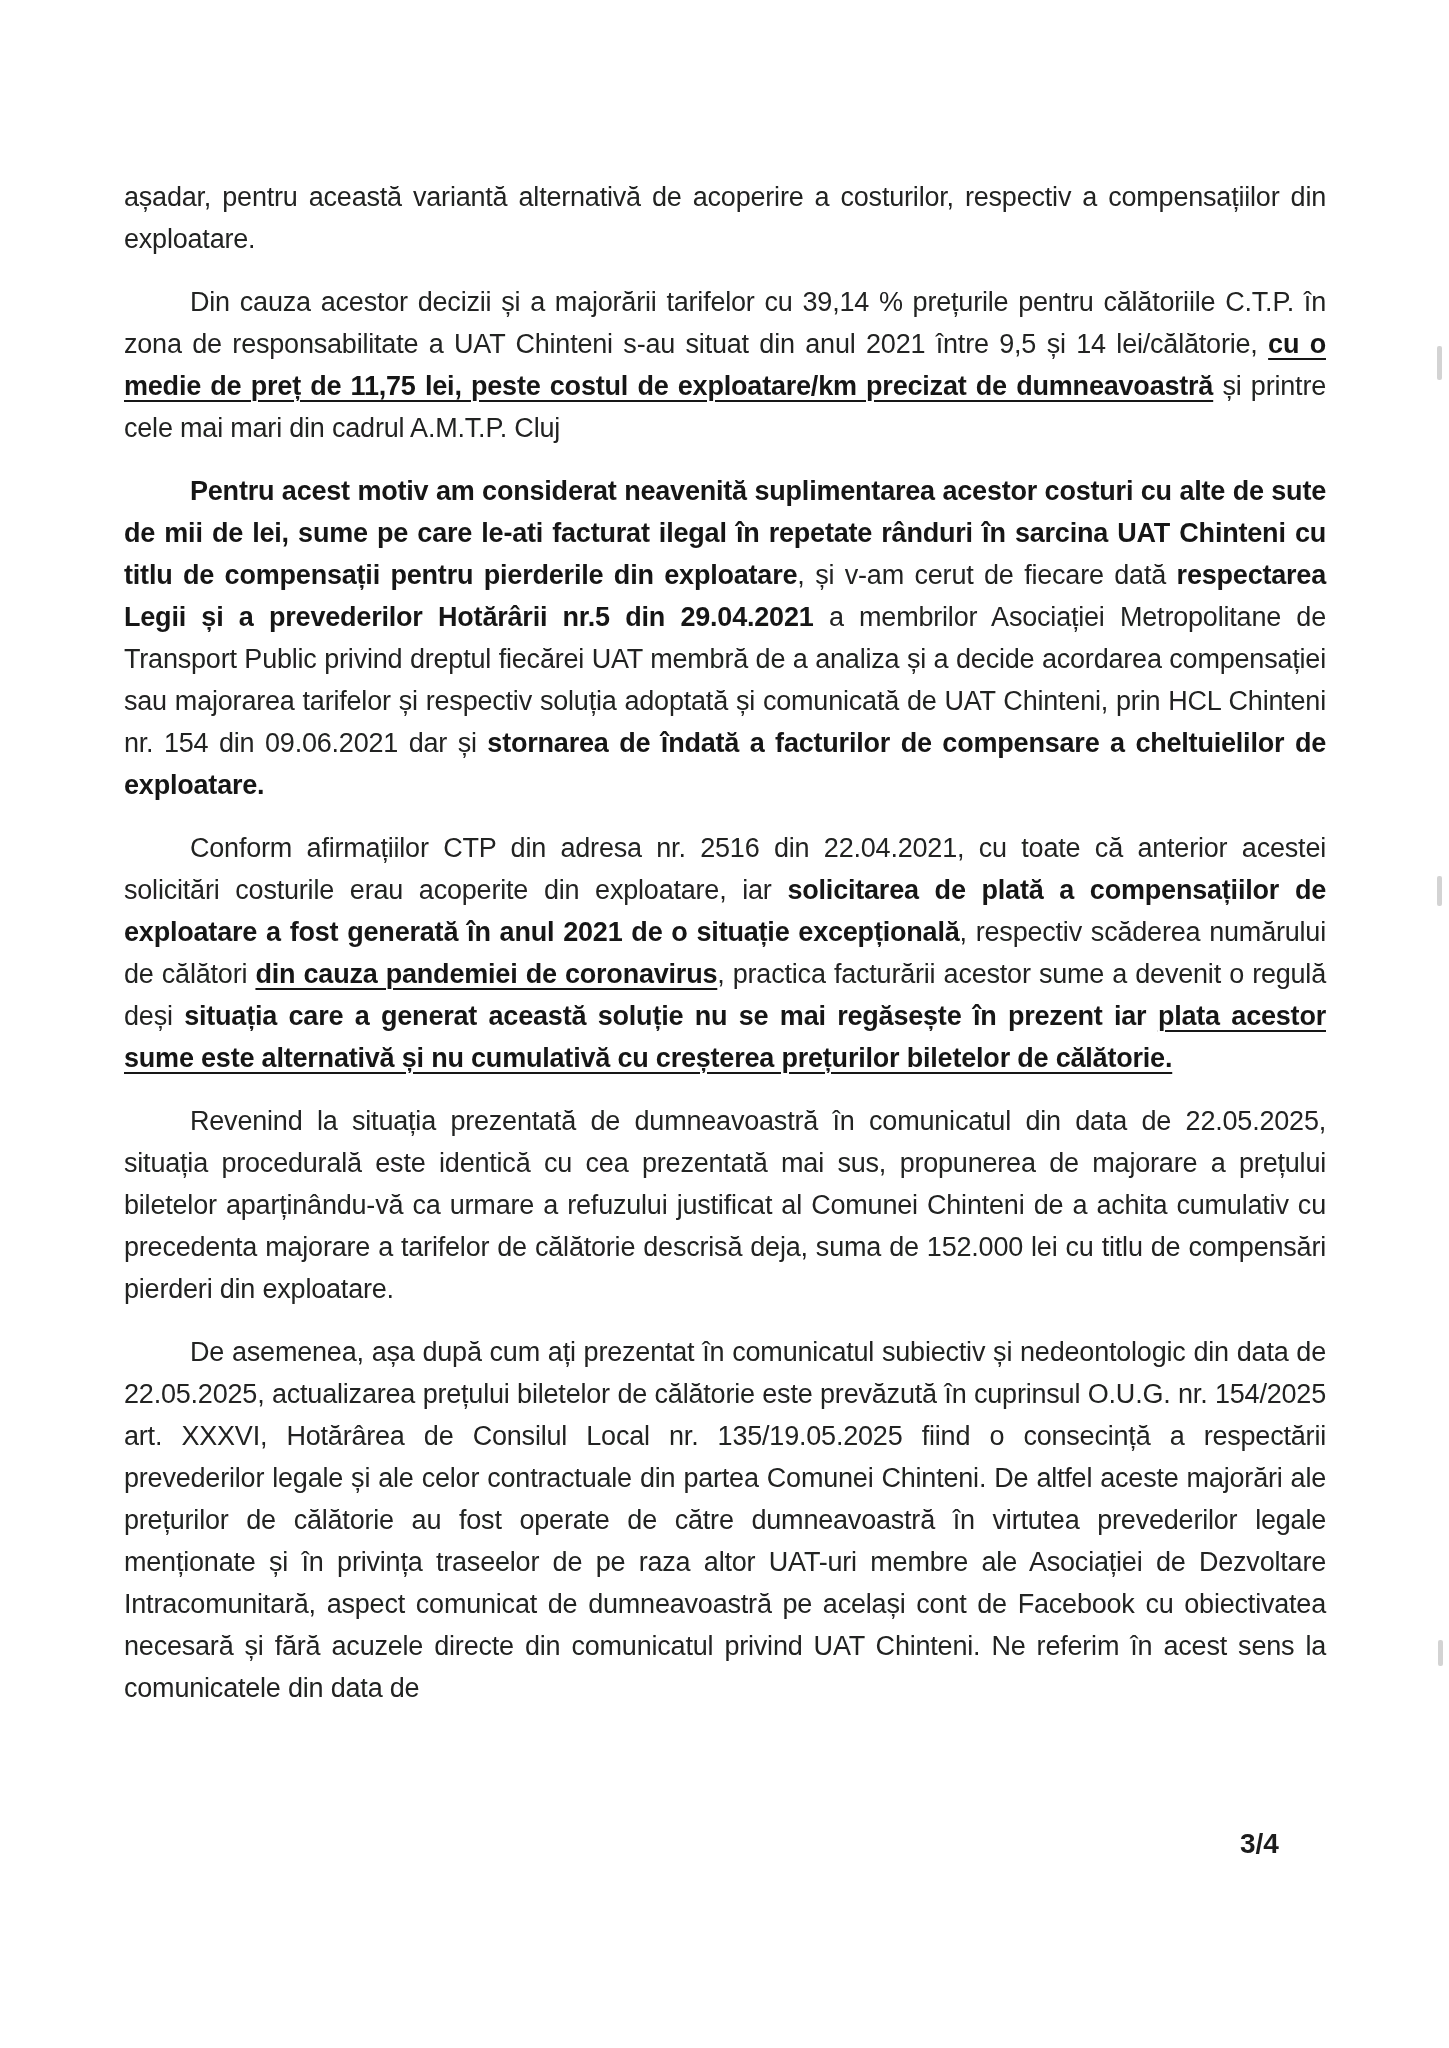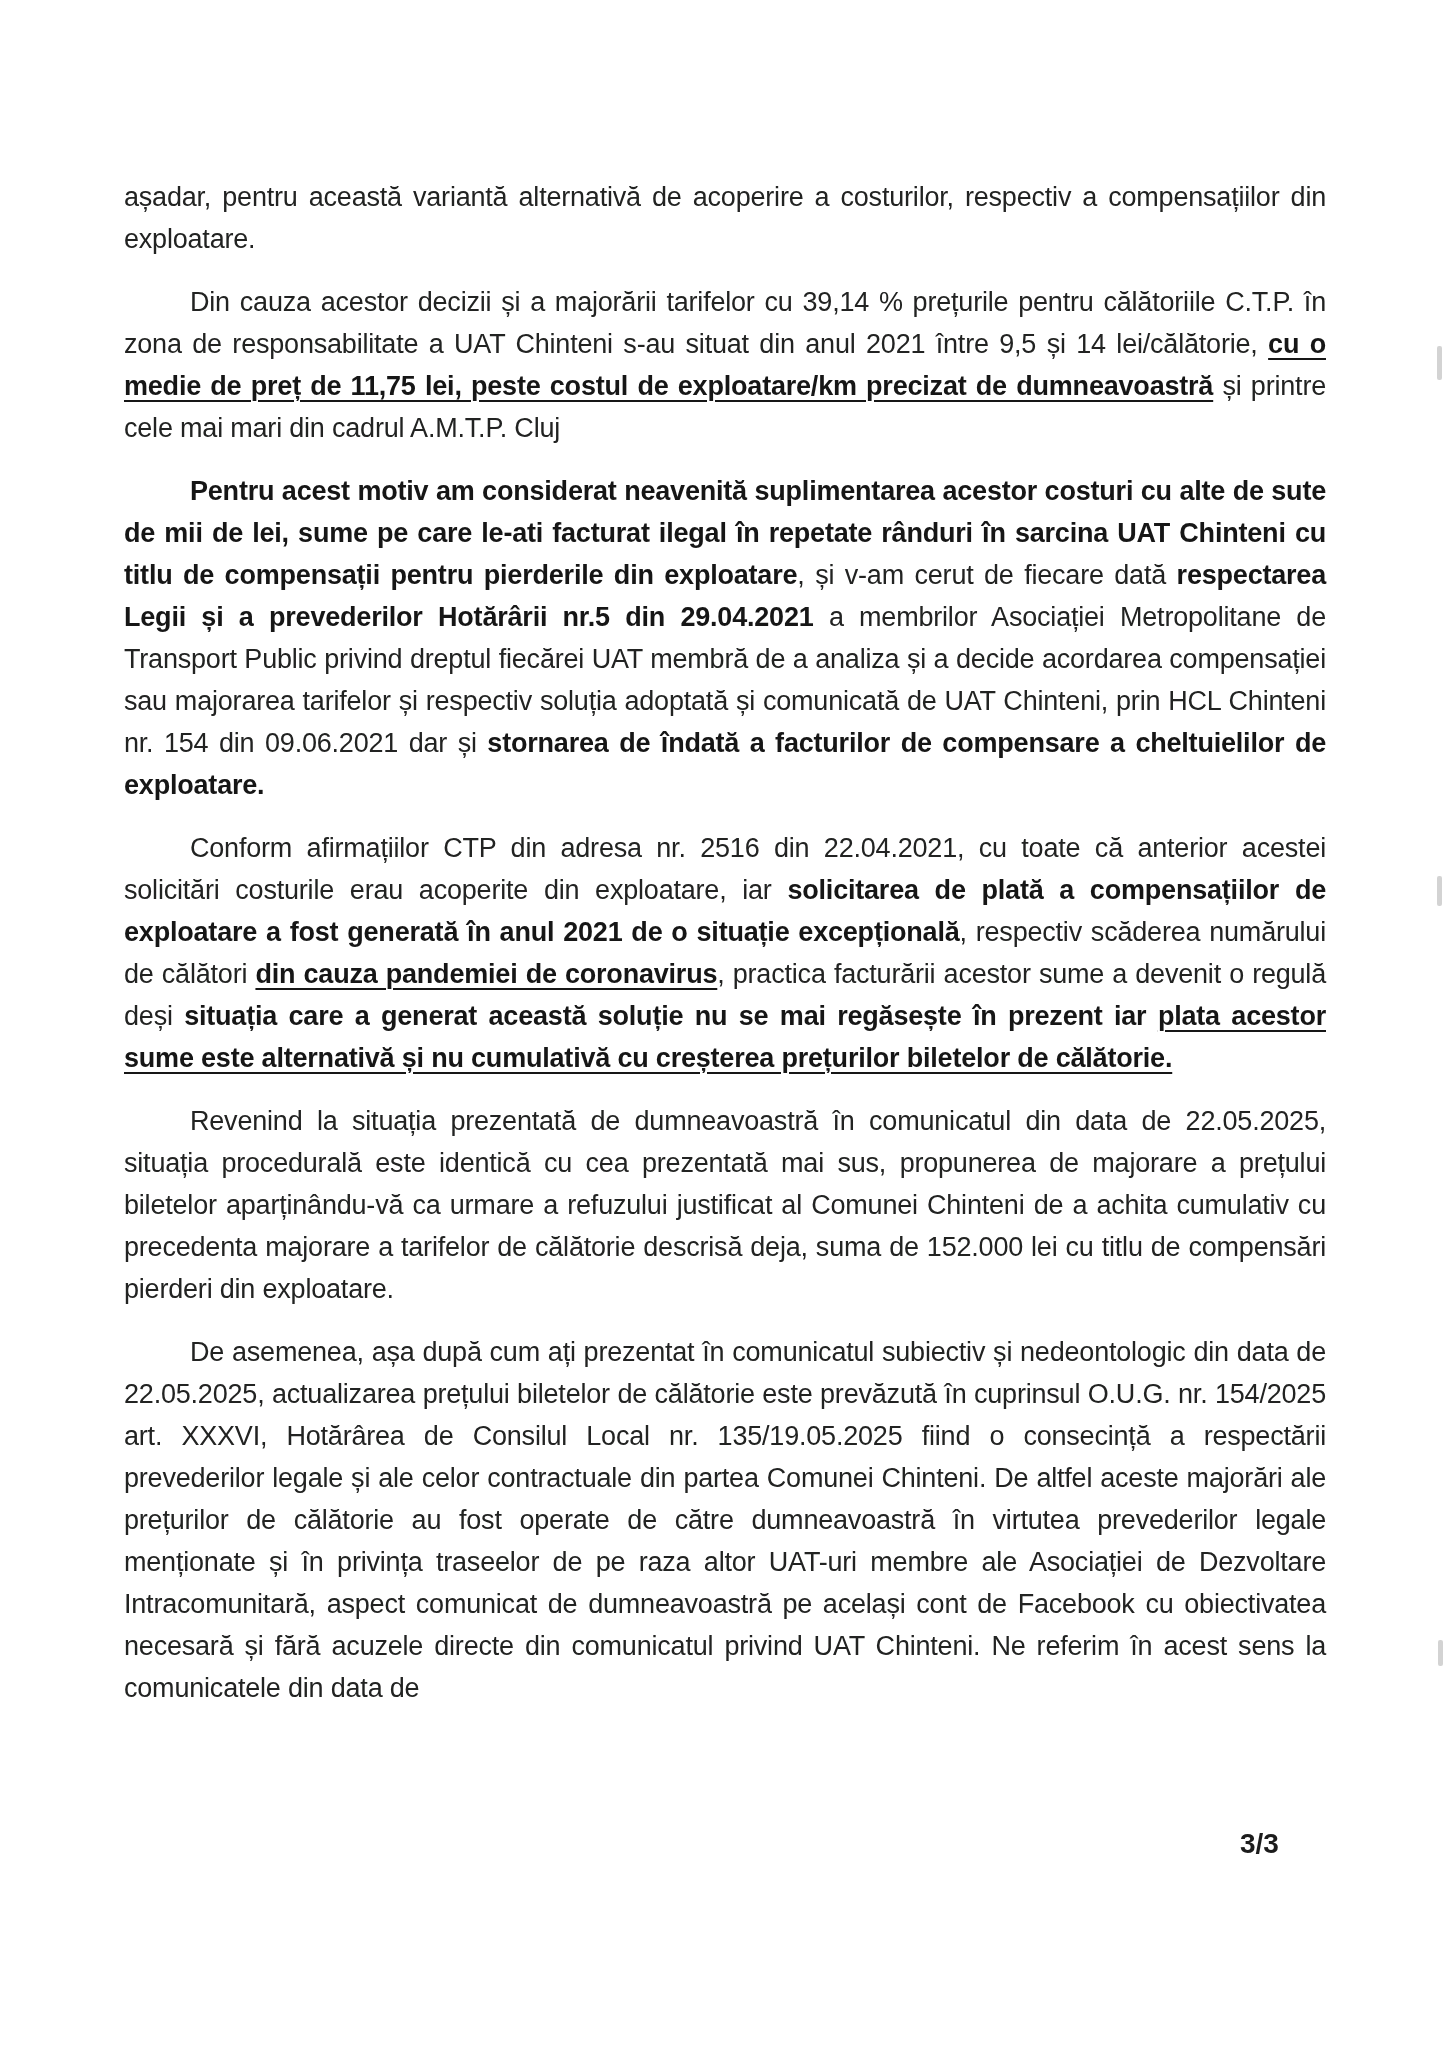--- a/index.html
+++ b/index.html
@@ -57,14 +57,14 @@
 
   <div class="text-block">
       <p class="para"><span>așadar, pentru această variantă alternativă de acoperire a costurilor, respectiv a compensațiilor din exploatare.</span></p>
       <p class="para indent"><span>Din cauza acestor decizii și a majorării tarifelor cu 39,14 % prețurile pentru călătoriile C.T.P. în zona de responsabilitate a UAT Chinteni s-au situat din anul 2021 între 9,5 și 14 lei/călătorie, </span><span class="b u">cu o medie de preț de 11,75 lei, peste costul de exploatare/km precizat de dumneavoastră</span><span> și printre cele mai mari din cadrul A.M.T.P. Cluj</span></p>
       <p class="para indent"><span class="b">Pentru acest motiv  am considerat neavenită suplimentarea acestor costuri cu alte de sute de mii de lei, sume pe care le-ati facturat ilegal în repetate rânduri în sarcina UAT Chinteni cu titlu de compensații pentru pierderile din exploatare</span><span>, și v-am cerut de fiecare dată </span><span class="b">respectarea Legii și a prevederilor Hotărârii nr.5 din 29.04.2021</span><span> a membrilor Asociației Metropolitane de Transport Public privind dreptul fiecărei UAT membră de a analiza și a decide acordarea compensației sau majorarea tarifelor și respectiv soluția adoptată și comunicată de UAT Chinteni, prin HCL Chinteni nr. 154 din 09.06.2021 dar și </span><span class="b">stornarea de îndată a facturilor de compensare a cheltuielilor de exploatare.</span></p>
       <p class="para indent"><span>Conform afirmațiilor CTP din adresa nr. 2516 din 22.04.2021, cu toate că anterior acestei solicitări costurile erau acoperite din exploatare, iar </span><span class="b">solicitarea de plată a compensațiilor de exploatare a fost generată în anul 2021 de o situație excepțională</span><span>, respectiv scăderea numărului de călători </span><span class="b u">din cauza pandemiei de coronavirus</span><span>, practica facturării acestor sume a devenit o regulă deși </span><span class="b">situația care a generat această soluție nu se mai regăsește în prezent iar </span><span class="b u">plata acestor sume este alternativă și nu cumulativă cu creșterea prețurilor biletelor de călătorie.</span></p>
       <p class="para indent"><span>Revenind la situația prezentată de dumneavoastră în comunicatul din data de 22.05.2025, situația procedurală este identică cu cea prezentată mai sus, propunerea de majorare a prețului biletelor aparținându-vă ca urmare a refuzului justificat al Comunei Chinteni de a achita cumulativ cu precedenta majorare a tarifelor de călătorie descrisă deja,  suma de 152.000 lei cu titlu de compensări pierderi din exploatare.</span></p>
       <p class="para indent"><span>De asemenea, așa după cum ați prezentat în comunicatul subiectiv și nedeontologic din data de 22.05.2025, actualizarea prețului biletelor de călătorie este prevăzută în cuprinsul O.U.G. nr. 154/2025 art. XXXVI, Hotărârea de Consilul Local nr. 135/19.05.2025 fiind o consecință a respectării prevederilor legale și ale celor contractuale din partea Comunei Chinteni. De altfel aceste majorări ale prețurilor de călătorie au fost operate de către dumneavoastră în virtutea prevederilor legale menționate și în privința traseelor de pe raza altor UAT-uri membre ale Asociației de Dezvoltare Intracomunitară,  aspect comunicat de dumneavoastră pe același cont de Facebook  cu obiectivatea necesară și fără acuzele directe din comunicatul privind UAT Chinteni. Ne referim în acest sens la comunicatele din data de</span></p>
     </div>
 
-  <div class="page-number">3/3</div>
+  <div class="page-number">3/4</div>
 </div>
 
 </body></html>

